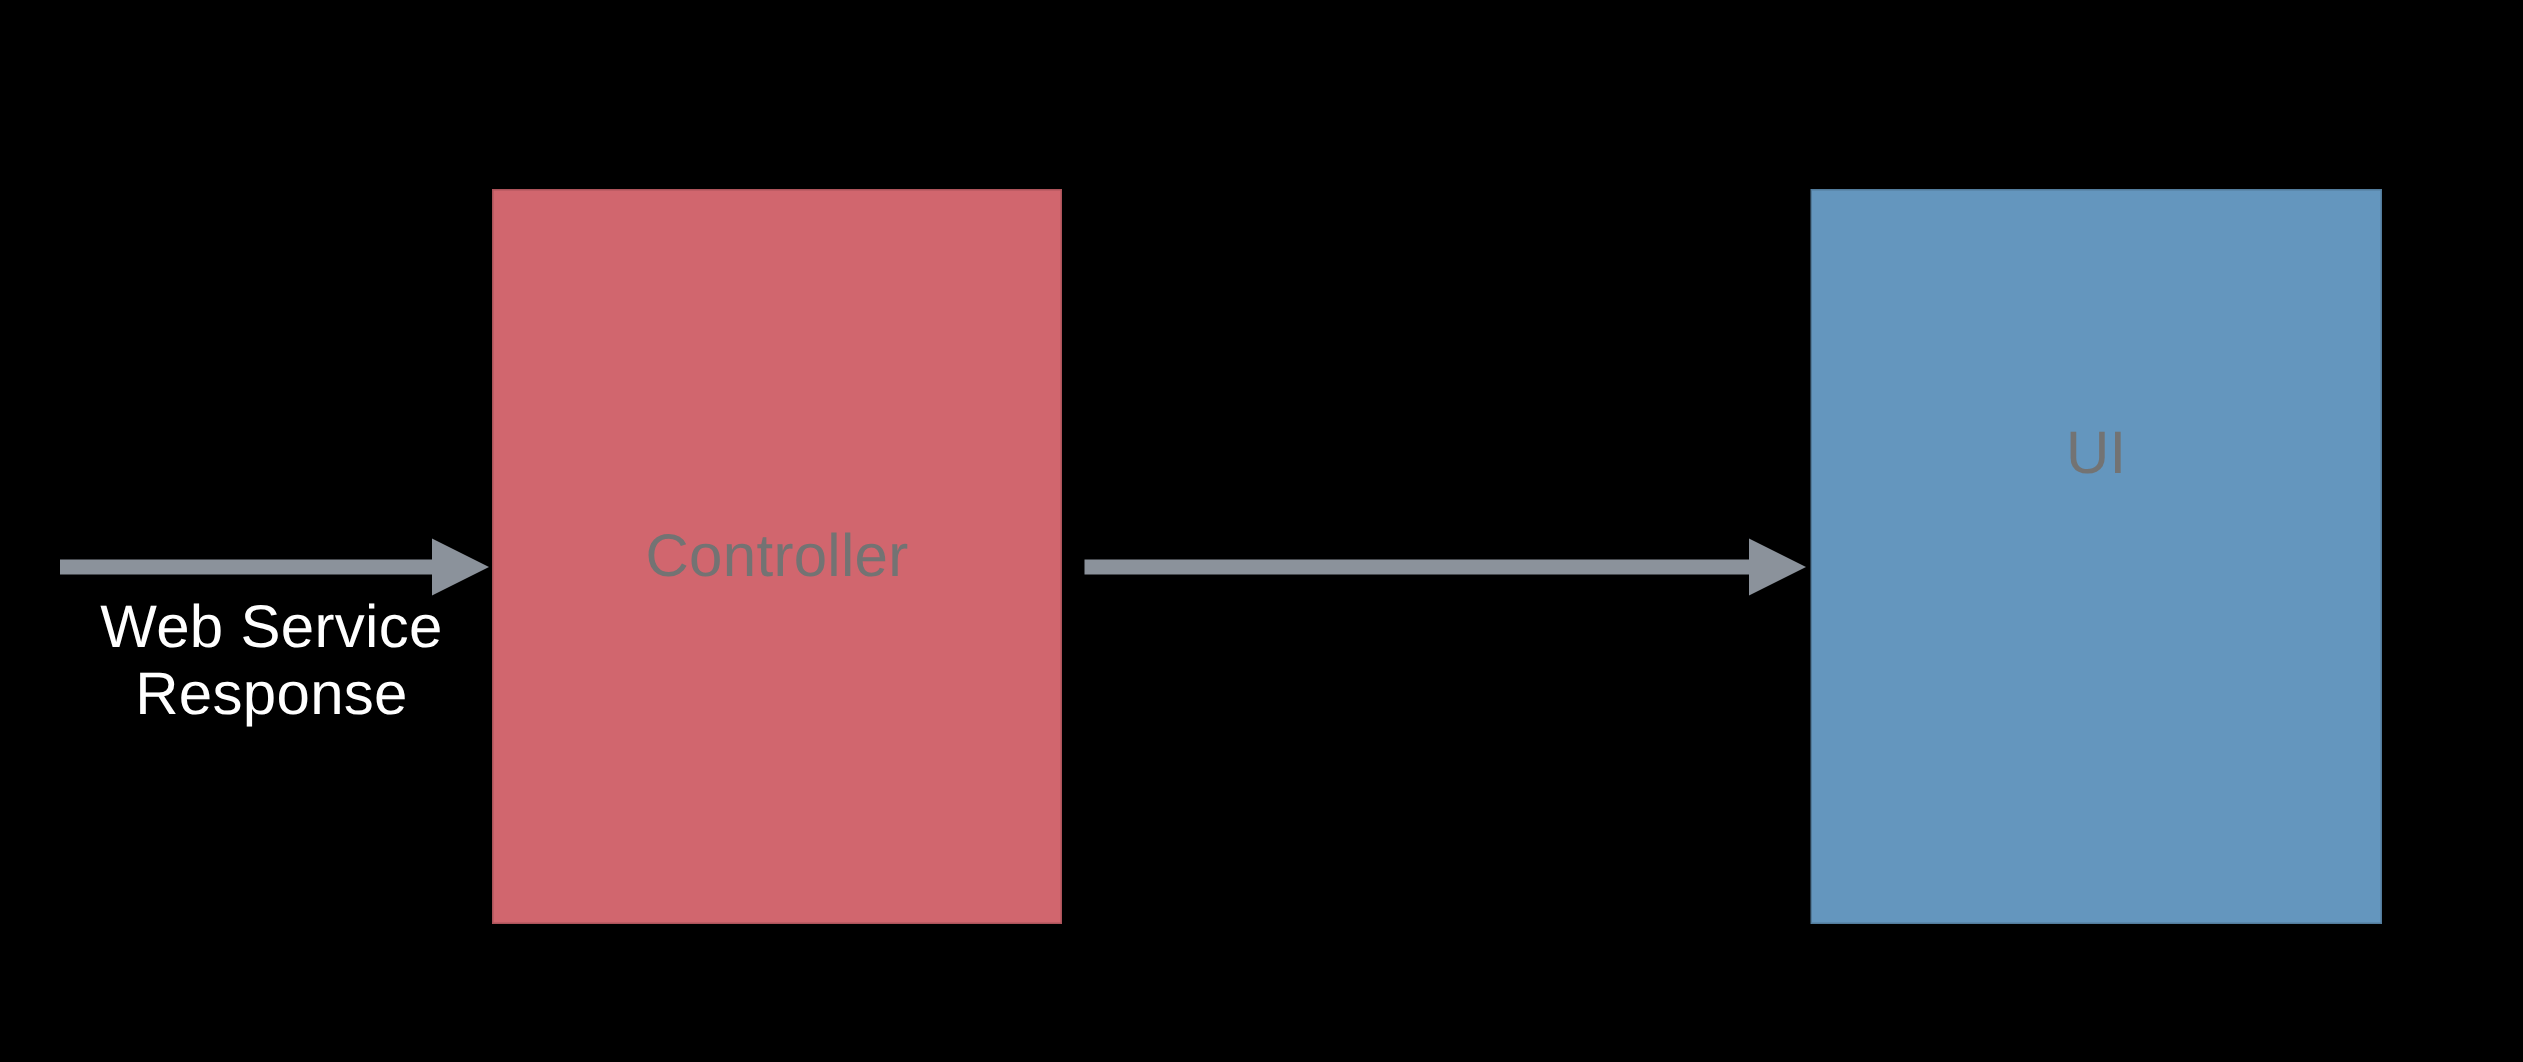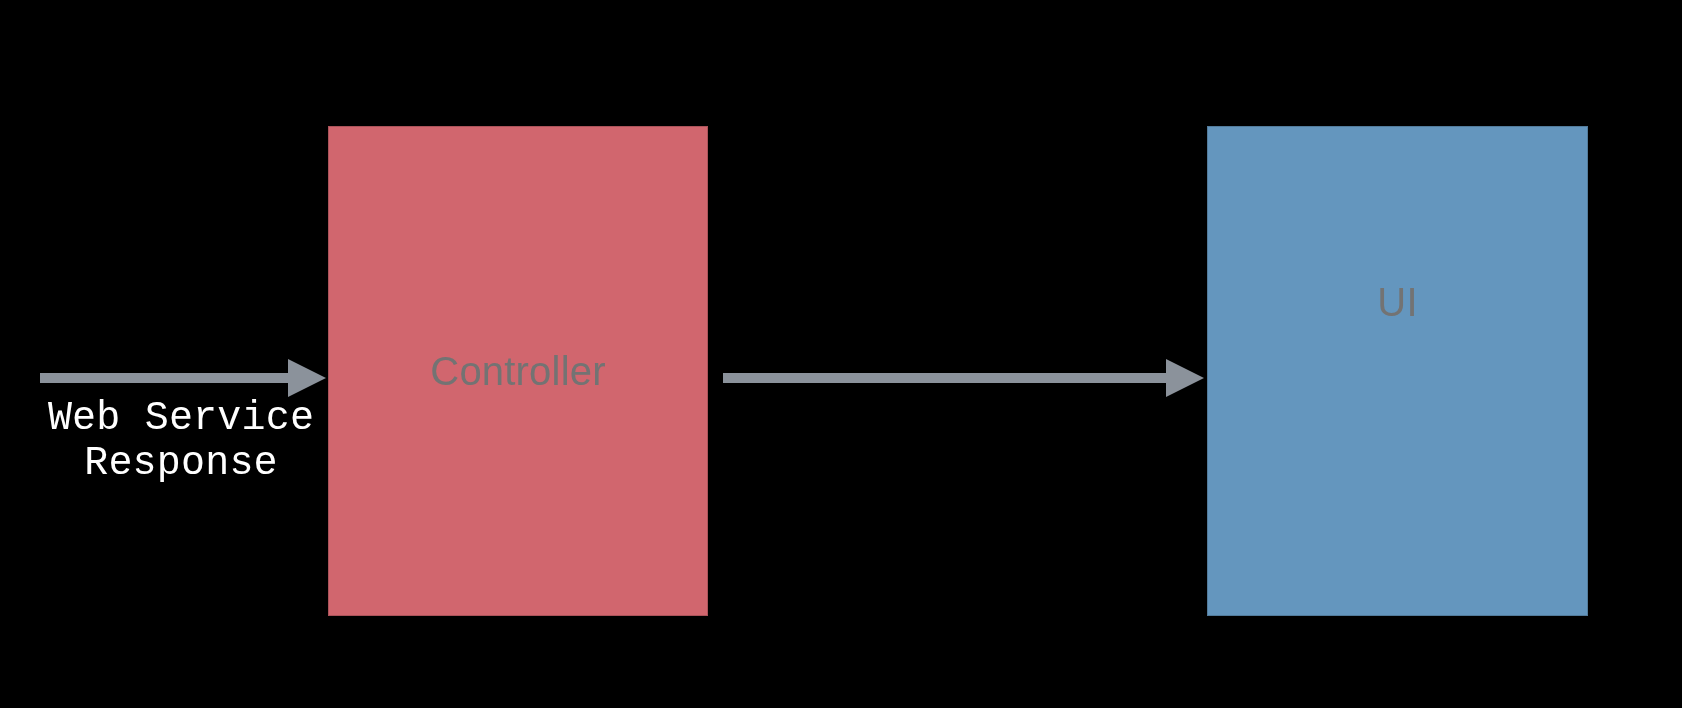--- a/index.html
+++ b/index.html
@@ -51,21 +51,20 @@
   #ui-label-box {
     left: 1207px;
     top: 126px;
     width: 381px;
     height: 353px;
   }
   #web-service-label-box {
     left: 31px;
     top: 396px;
     width: 300px;
-    font-family: Liberation Mono, monospace;
   }
   #didchange-label-box {
     left: 838px;
     top: 421px;
     width: 240px;
   }
 </style>
 </head>
 <body>
 

